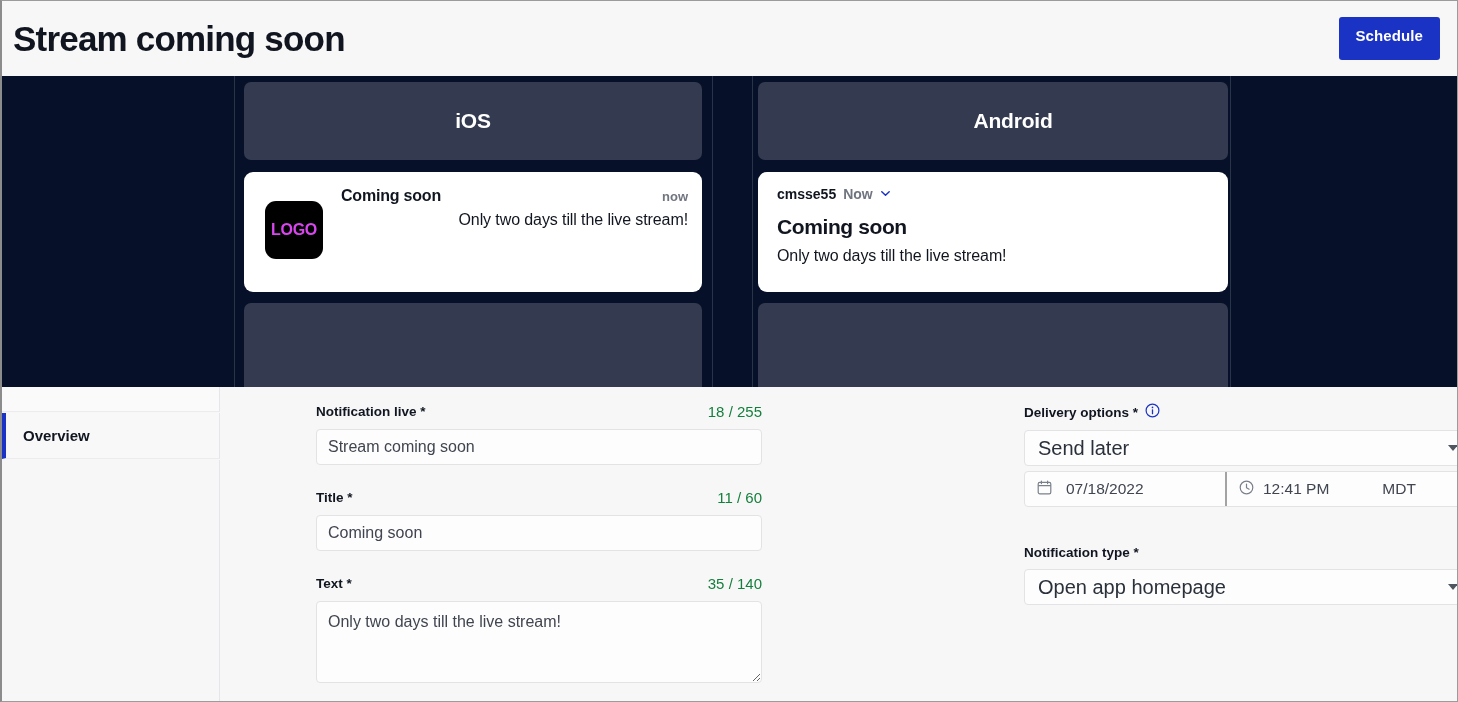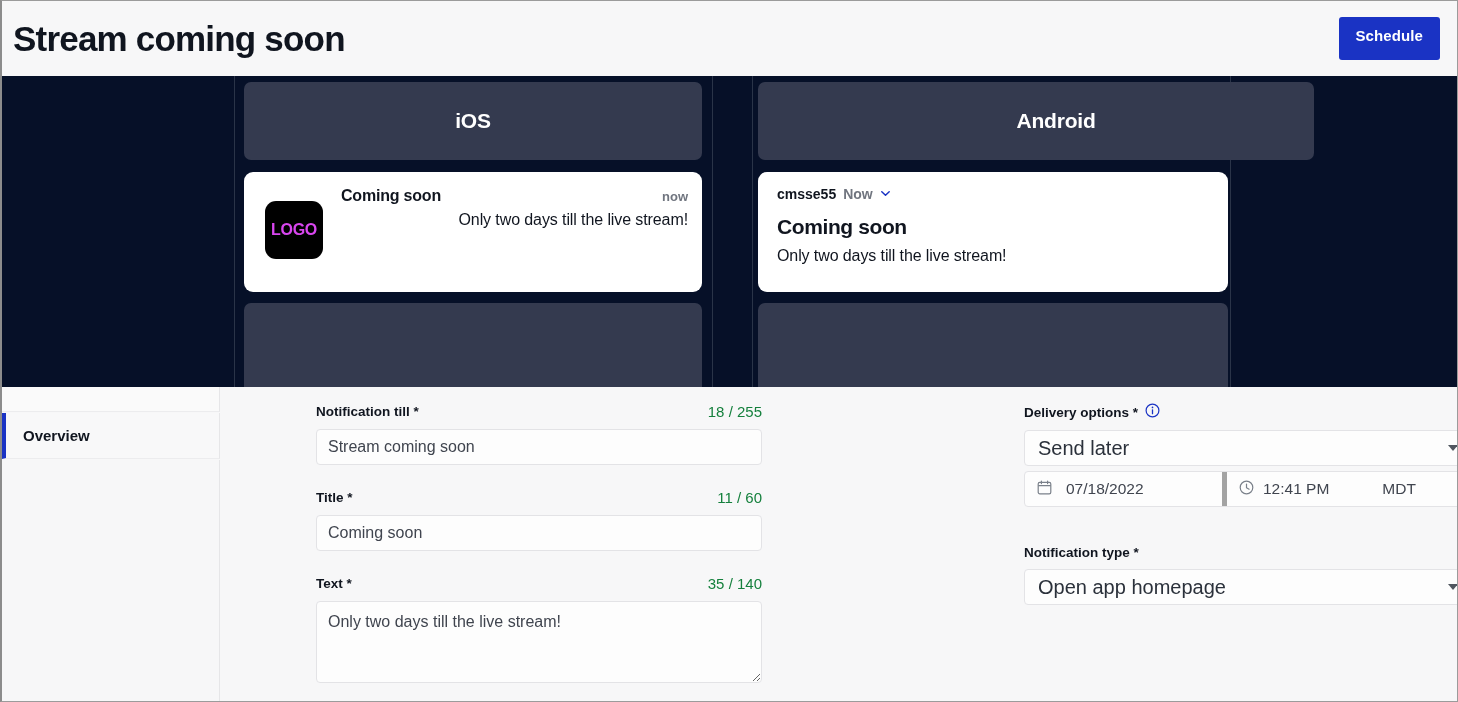--- a/index.html
+++ b/index.html
@@ -78,21 +78,21 @@
   .dv-4 { left: 1228px; }
 
   .phone-col {
     position: absolute;
     top: 0;
     width: 458px;
     height: 311px;
   }
   .phone-ios { left: 242px; text-align: right; }
   .phone-android { left: 756px; }
-  .phone-android .card-top { left: 0; width: 556px; padding-left: 40px; }
+  .phone-android .card-top { left: 0; width: 470px; padding-left: 40px; }
   .phone-android .notif-card { left: 0; width: 470px; }
   .phone-android .card-bottom { left: 0; width: 470px; }
 
   .card-top {
     position: absolute;
     left: 0; top: 6px;
     width: 458px;
     height: 78px;
     background: #343a4f;
     border-radius: 7px;
@@ -347,21 +347,21 @@
     margin-top: 5px;
   }
   .dt-cell {
     display: flex;
     align-items: center;
     gap: 9px;
     padding: 0 12px;
     height: 34px;
     cursor: pointer;
   }
-  .dt-date { width: 202px; border-right: 5px solid #a3a3a3; gap: 14px; }
+  .dt-date { width: 202px; border-right: 2px solid #a3a3a3; gap: 14px; }
   .dt-time { flex: 1; }
   .dt-value {
     font-size: 15.5px;
     color: #40454f;
   }
   .dt-tz {
     font-size: 15.5px;
     color: #40454f;
     margin-left: 44px;
   }
@@ -439,21 +439,21 @@
       <div class="tab-overview">
         <span class="tab-overview-label">Overview</span>
       </div>
       <div class="sidebar-rest"></div>
     </div>
 
     <div class="form-left">
 
       <div class="field">
         <div class="field-head">
-          <span class="field-label">Notification till *</span>
+          <span class="field-label">Notification live *</span>
           <span class="counter">18 / 255</span>
         </div>
         <input class="text-input" type="text" value="Stream coming soon" style="">
       </div>
 
       <div class="gap-24"></div>
 
       <div class="field">
         <div class="field-head">
           <span class="field-label">Title *</span>

